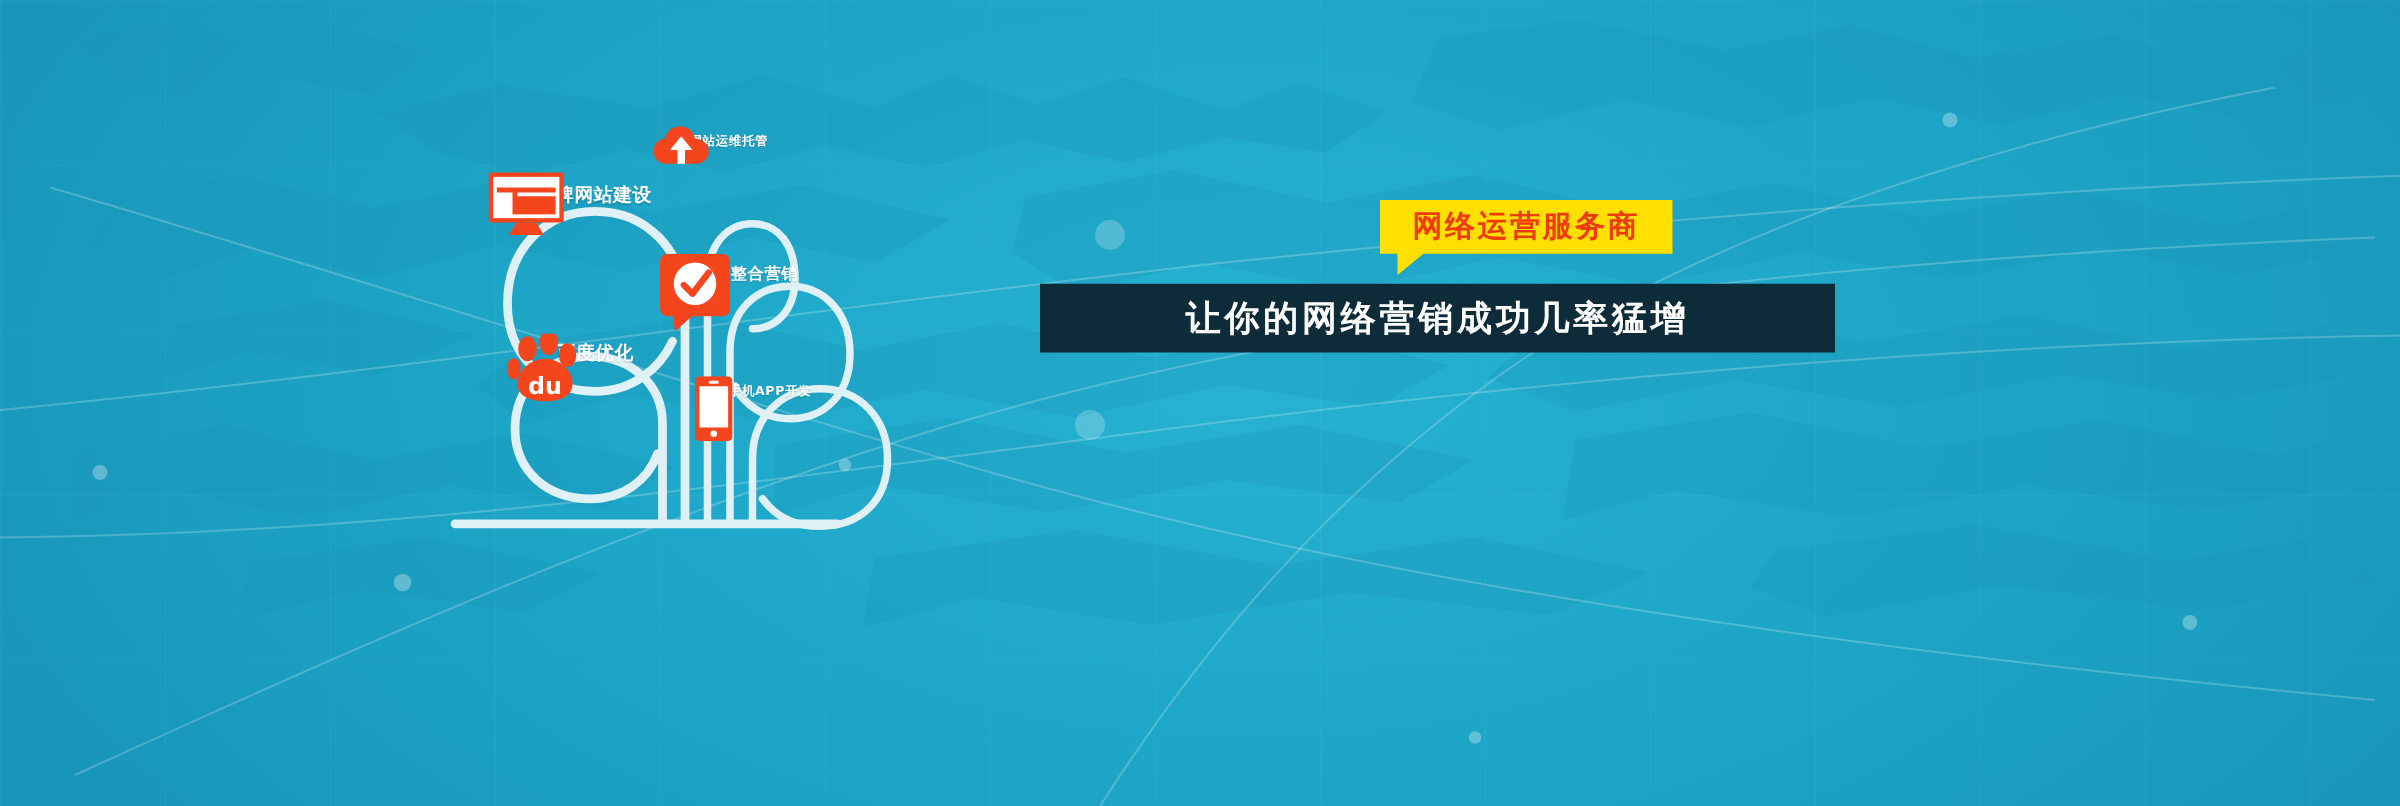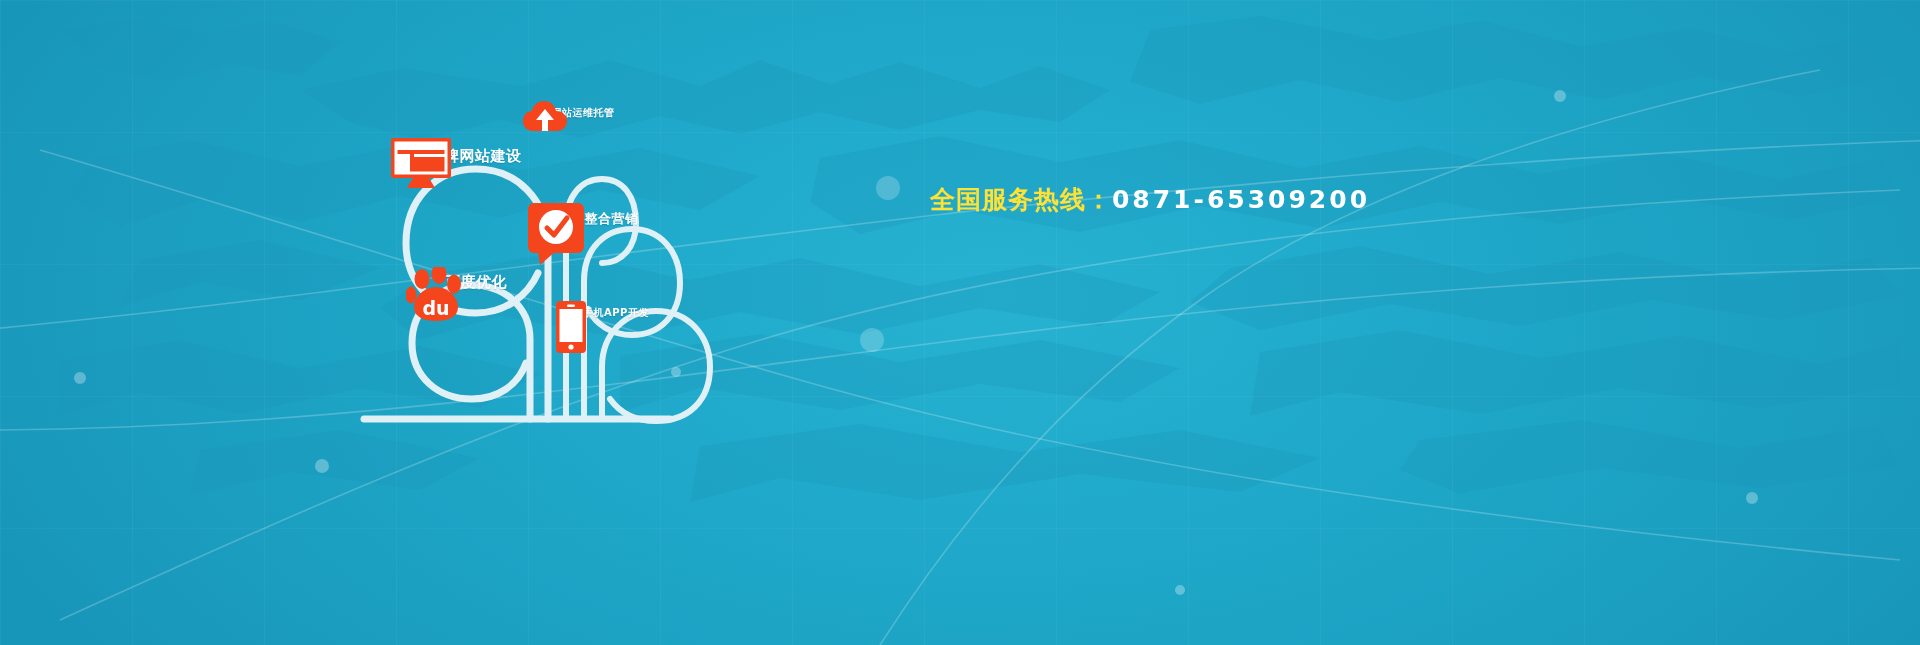--- a/index.html
+++ b/index.html
@@ -200,21 +200,25 @@
         <rect x="3.5" y="8" width="23" height="33" fill="#ffffff"></rect>
         <rect x="11" y="3.5" width="8" height="2.5" rx="1.2" fill="#ffffff"></rect>
         <circle cx="15" cy="46" r="2.6" fill="#ffffff"></circle>
       </svg>
       <span class="lbl">手机APP开发</span>
     </div>
   </div>
 
   <div class="content">
 
-
-
-
-    <div class="hotline">
-      <span class="lab">全国服务热线：</span><span class="num">0871-65309200</span>
-    </div>
+    <div class="badge">
+      <span>网络运营服务商</span>
+      <span class="tail"></span>
+    </div>
+
+
+    <div class="subbar">
+      <span>让你的网络营销成功几率猛增</span>
+    </div>
+
   </div>
 
 </div>
 
 </body></html>

